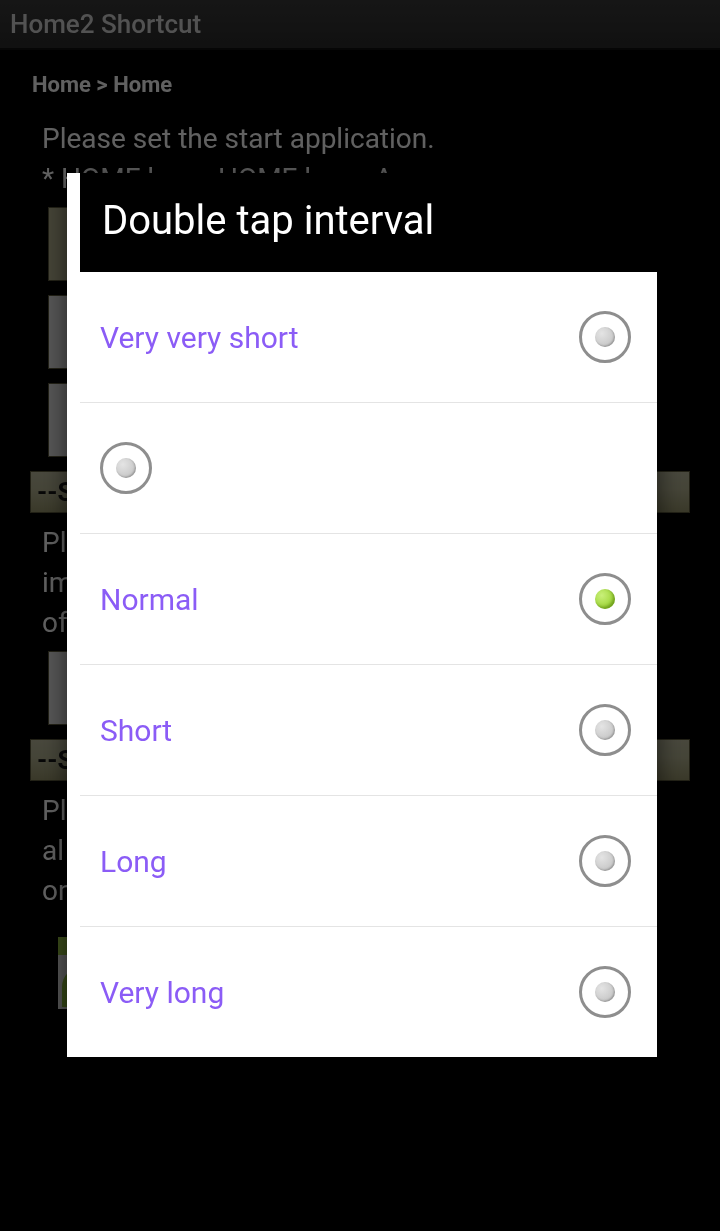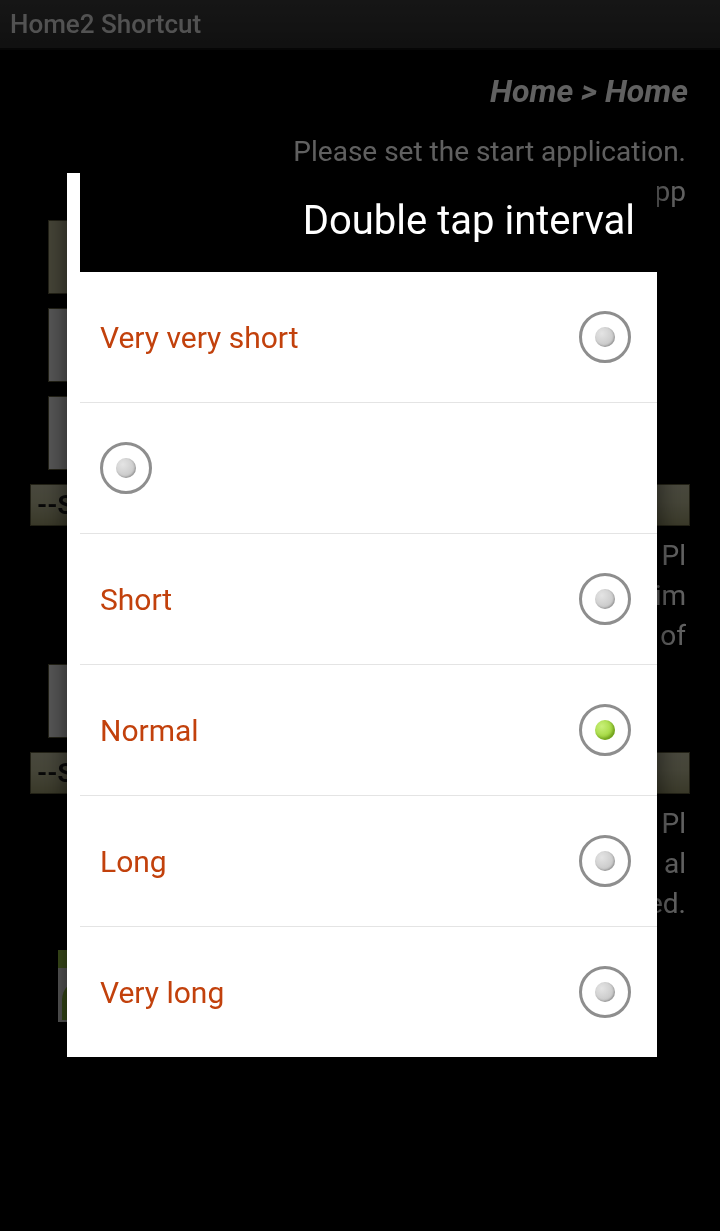--- a/index.html
+++ b/index.html
@@ -1,15 +1,15 @@
 <!DOCTYPE html>
 <html><head>
 <meta charset="utf-8">
 <style>
-  * { margin: 0; padding: 0; box-sizing: border-box; text-align: right; }
+  * { margin: 0; padding: 0; box-sizing: border-box; }
   body {
     width: 720px;
     height: 1231px;
     background: #000;
     font-family: Roboto, "Helvetica Neue", Arial, sans-serif;
     overflow: hidden;
     position: relative;
   }
 
   
@@ -38,24 +38,23 @@
     align-items: center;
     padding: 0 6px;
     color: #171717;
     font-size: 26px;
     font-weight: 700;
     margin: 4px 0 6px 0;
   }
 
   .crumb {
     color: #fff;
-    font-size: 32px;
+    font-size: 22px;
     font-weight: 700;
     margin: 16px 2px 22px 2px;
-    font-style: italic;
   }
 
   .para {
     color: #fff;
     font-size: 28px;
     line-height: 40px;
     margin: 10px 4px 8px 12px;
     font-weight: 400;
   }
 
@@ -128,21 +127,21 @@
     background: #fff;
   }
   .option {
     flex: 1;
     display: flex;
     align-items: center;
     justify-content: space-between;
     padding: 0 26px 0 20px;
     border-bottom: 1px solid #e4e4e4;
     font-size: 30px;
-    color: #c2410c;
+    color: #8b5cf6;
     cursor: pointer;
   }
   .option:last-child { border-bottom: none; gap: 37px; }
 
   .radio {
     width: 52px;
     height: 52px;
     border-radius: 50%;
     border: 3px solid #8e8e8e;
     display: flex;
@@ -220,30 +219,30 @@
     <div class="option">
       <span>Very very short</span>
       <span class="radio"></span>
     </div>
 
     <div class="option">
       <span class="radio"></span>
     </div>
 
     <div class="option">
-      <span>Short</span>
-      <span class="radio"></span>
-    </div>
-
-    <div class="option">
       <span>Normal</span>
       <span class="radio selected"></span>
     </div>
 
     <div class="option">
+      <span>Short</span>
+      <span class="radio"></span>
+    </div>
+
+    <div class="option">
       <span>Long</span>
       <span class="radio"></span>
     </div>
 
     <div class="option">
       <span>Very long</span>
       <span class="radio"></span>
     </div>
 
   </div>

